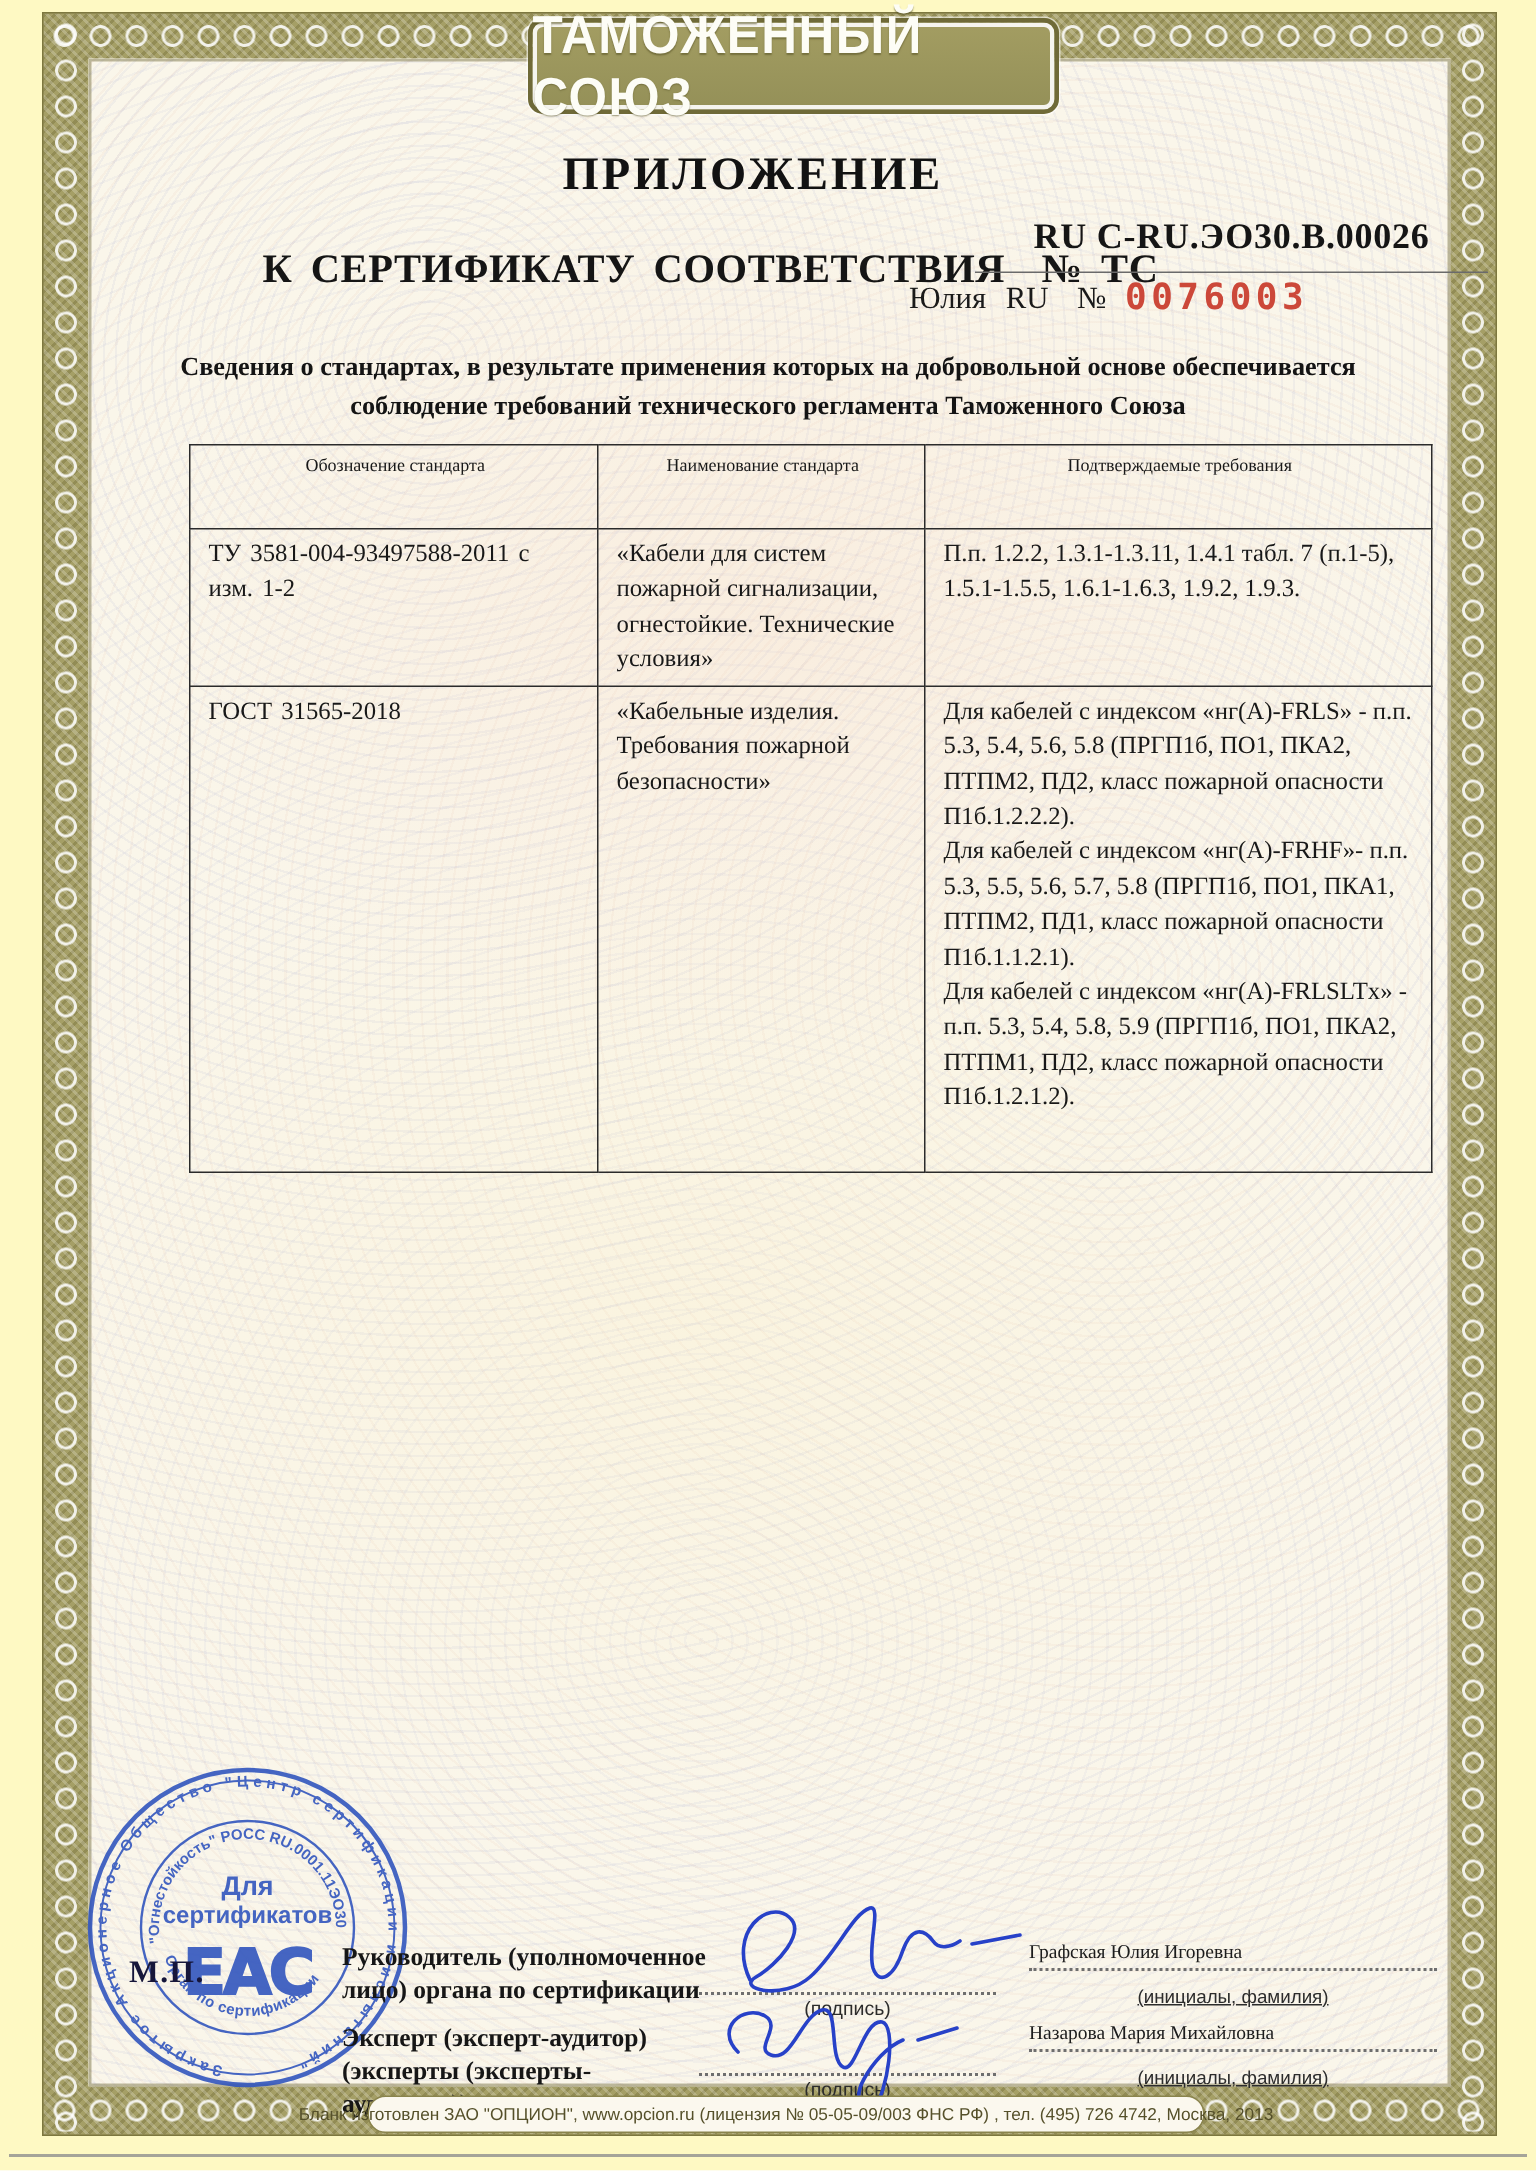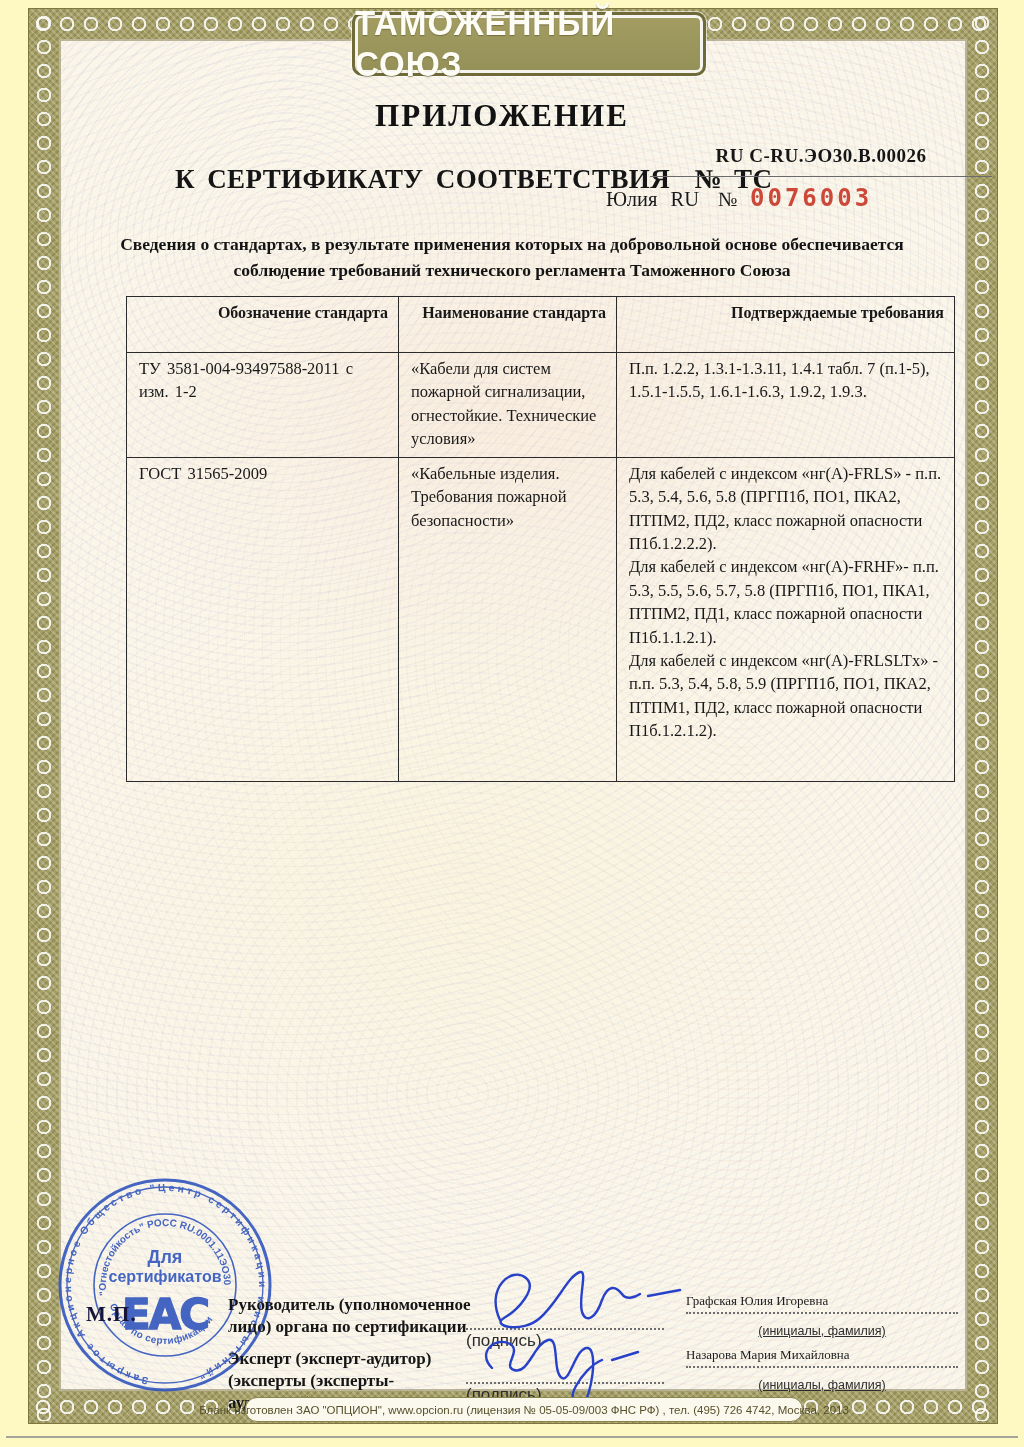--- a/index.html
+++ b/index.html
@@ -36,49 +36,49 @@
     border:3px solid #6f6a38;border-radius:10px;
     box-shadow:inset 0 0 0 3px rgba(255,255,255,.9), 0 0 0 1px rgba(255,255,255,.6);
     display:flex;align-items:center;justify-content:center;}
   .banner span{font-family:"Liberation Sans", sans-serif;font-weight:bold;font-size:33px;
     letter-spacing:1px;color:#fdfdf6;transform:scaleY(1.08);text-shadow:0 1px 1px rgba(90,85,40,.6);}
   .doc-title{position:absolute;left:0;right:20px;top:98px;text-align:center;
     font-size:31px;font-weight:bold;letter-spacing:2px;color:#121212;}
   .subtitle{position:absolute;left:175px;top:164px;font-size:27px;font-weight:bold;
     letter-spacing:.4px;word-spacing:5px;white-space:pre-wrap;color:#151515;}
   .cert-number{position:absolute;left:650px;top:145px;width:342px;text-align:center;
-    font-size:19px;font-weight:bold;letter-spacing:.5px;padding-bottom:9px;
+    font-size:24px;font-weight:bold;letter-spacing:.5px;padding-bottom:9px;
     border-bottom:1.5px solid #6a6a6a;color:#151515;}
   .series-label{position:absolute;left:606px;top:188px;font-size:20.5px;word-spacing:8px;}
   .number-sign{position:absolute;left:718px;top:188px;font-size:20.5px;}
   .serial{position:absolute;left:750px;top:184px;font-family:"DejaVu Sans Mono", monospace;
     font-weight:bold;font-size:24px;letter-spacing:3px;color:#cc4839;}
   .intro{position:absolute;left:112px;top:231px;width:800px;text-align:center;
     font-size:17.5px;font-weight:bold;line-height:1.5;color:#141414;}
   
   table.std{position:absolute;left:126px;top:296px;width:828px;border-collapse:collapse;
     table-layout:fixed;font-size:16.5px;line-height:1.42;color:#181818;}
   table.std th,table.std td{border:1.5px solid #2b2b2b;vertical-align:top;padding:4px 10px 6px 12px;}
-  table.std th{font-size:16px;font-weight:bold;text-align:right;vertical-align:top;
+  table.std th{font-size:12px;font-weight:normal;text-align:center;vertical-align:top;
     padding-top:5px;height:44px;}
   td.c-designation{word-spacing:2px;}
   td p{margin:0;}
   
   .stamp-svg{position:absolute;left:52px;top:1172px;width:226px;height:226px;opacity:.88;}
   .mp-label{position:absolute;left:86px;top:1302px;font-size:21px;font-weight:bold;
     color:#16163a;letter-spacing:1px;}
   
   .role{position:absolute;width:248px;font-size:17px;font-weight:bold;line-height:1.3;color:#161616;}
   .role-a{left:228px;top:1294px;}
   .role-b{left:228px;top:1348px;}
   .sig-line{position:absolute;width:198px;border-bottom:2px dotted #6e6e6e;}
   .sig-line-a{left:466px;top:1288px;height:40px;}
   .sig-line-b{left:466px;top:1342px;height:40px;}
-  .sig-caption{position:absolute;width:198px;
-    font-family:"Liberation Sans", sans-serif;font-size:17px;color:#2c2c2c;}
+  .sig-caption{position:absolute;width:198px;text-align:center;
+    font-family:"Liberation Sans", sans-serif;font-size:13px;color:#2c2c2c;}
   .sig-caption-a{left:466px;top:1331px;}
   .sig-caption-b{left:466px;top:1385px;}
   .sig-name{position:absolute;width:272px;text-align:left;font-size:13px;color:#1c1c1c;
     border-bottom:2px dotted #6e6e6e;padding-bottom:3px;}
   .sig-name-a{left:686px;top:1293px;}
   .sig-name-b{left:686px;top:1347px;}
   .name-caption{position:absolute;width:272px;text-align:center;
     font-family:"Liberation Sans", sans-serif;font-size:12.5px;color:#2c2c2c;text-decoration:underline;}
   .name-caption-a{left:686px;top:1324px;}
   .name-caption-b{left:686px;top:1378px;}
@@ -133,21 +133,21 @@
     </thead>
     <tbody>
       <tr style="height:92px">
         <td class="c-designation">ТУ 3581-004-93497588-2011 с изм. 1-2</td>
         <td>«Кабели для систем пожарной сигнализации, огнестойкие. Технические условия»</td>
         <td>
           <p>П.п. 1.2.2, 1.3.1-1.3.11, 1.4.1 табл. 7 (п.1-5), 1.5.1-1.5.5, 1.6.1-1.6.3, 1.9.2, 1.9.3.</p>
         </td>
       </tr>
       <tr style="height:324px">
-        <td class="c-designation">ГОСТ 31565-2009</td>
+        <td class="c-designation">ГОСТ 31565-2018</td>
         <td>«Кабельные изделия. Требования пожарной безопасности»</td>
         <td>
           <p>Для кабелей с индексом «нг(А)-FRLS» - п.п. 5.3, 5.4, 5.6, 5.8 (ПРГП1б, ПО1, ПКА2, ПТПМ2, ПД2, класс пожарной опасности П1б.1.2.2.2).</p>
           <p>Для кабелей с индексом «нг(А)-FRHF»- п.п. 5.3, 5.5, 5.6, 5.7, 5.8 (ПРГП1б, ПО1, ПКА1, ПТПМ2, ПД1, класс пожарной опасности П1б.1.1.2.1).</p>
           <p>Для кабелей с индексом «нг(А)-FRLSLTх» - п.п. 5.3, 5.4, 5.8, 5.9 (ПРГП1б, ПО1, ПКА2, ПТПМ1, ПД2, класс пожарной опасности П1б.1.2.1.2).</p>
         </td>
       </tr>
     </tbody>
   </table>
 

